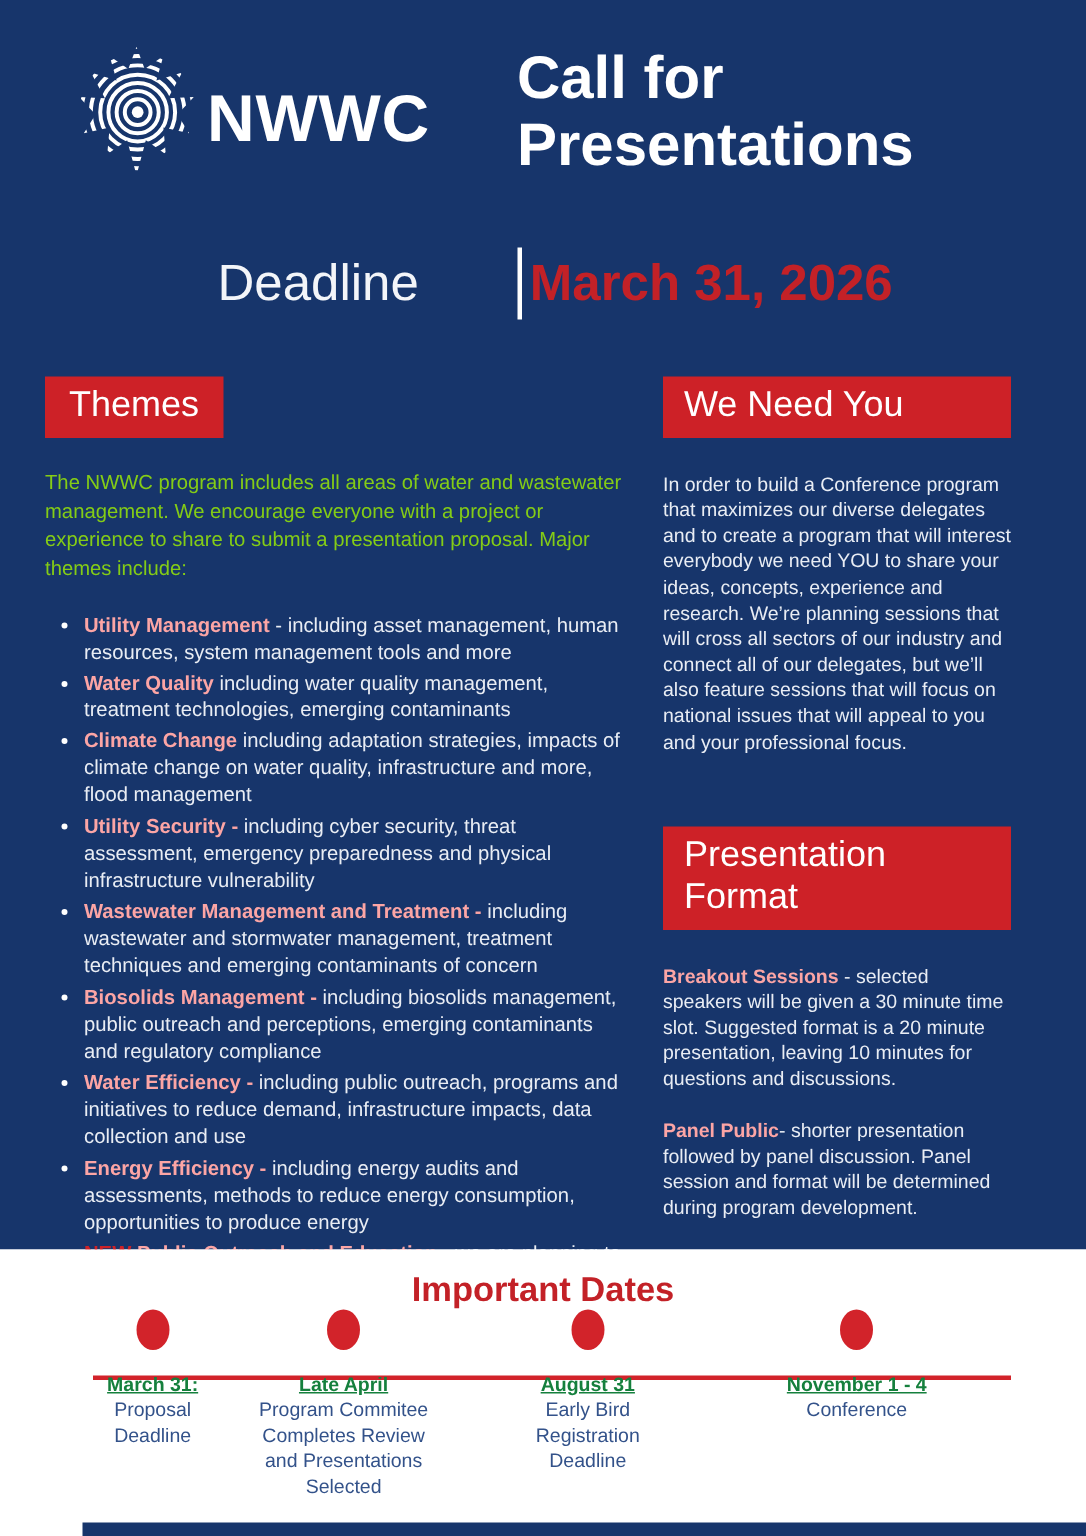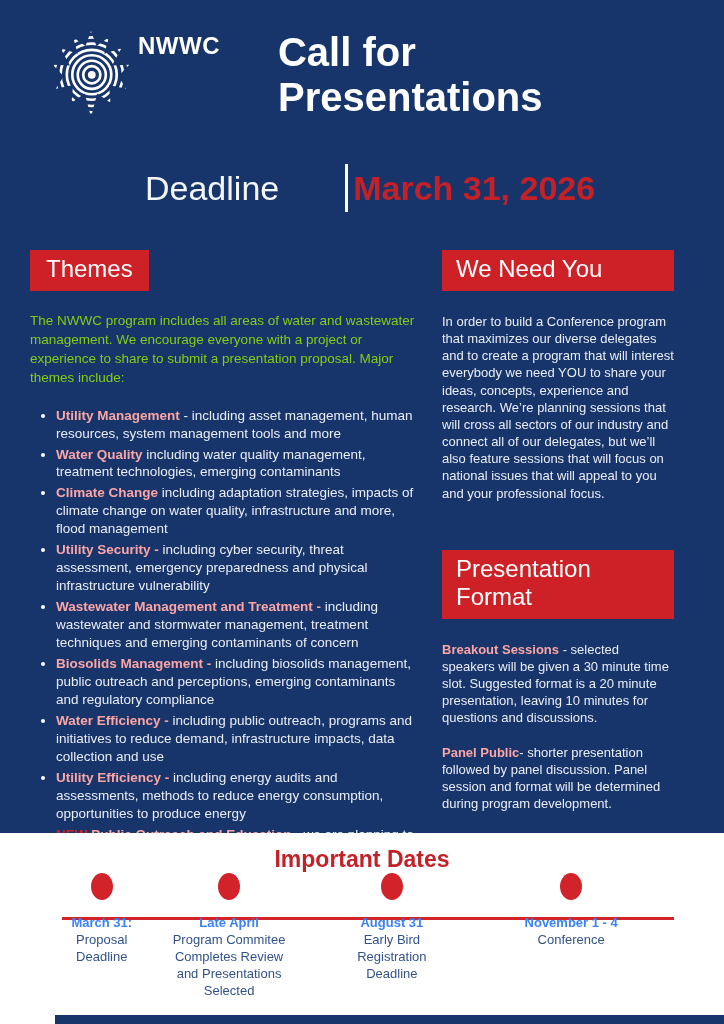--- a/index.html
+++ b/index.html
@@ -15,21 +15,21 @@
   .hero {
     background:#17356b;
     color:#ffffff;
     height:833px;
     padding-bottom:10px;
   }
   .hero-top { display:flex; align-items:flex-start; padding:28px 40px 0 52px; }
   .brand { display:flex; align-items:flex-start; gap:4px; }
   .brand-logo { flex:0 0 auto; margin-top:2px; }
   .brand-text { margin-left:4px; margin-top:6px; }
-  .brand-name { font-size:24px; font-weight:700; letter-spacing:0.5px; line-height:1.0; }
+  .brand-name { font-size:44px; font-weight:700; letter-spacing:0.5px; line-height:1.0;margin-top:24px; }
   .brand-year { font-size:34px; font-weight:400; line-height:1.05; letter-spacing:1px; }
   .main-title {
     font-size:40px; font-weight:700; line-height:1.12;
     margin-left:58px; margin-top:2px;
   }
   .deadline-row { display:flex; align-items:center; margin-top:40px; height:52px; }
   .deadline-label { font-size:34px; font-weight:400; margin-left:145px; color:#f3f5f9; }
   .deadline-divider { width:3px; height:48px; background:#ffffff; margin-left:66px; }
   .deadline-date { font-size:34px; font-weight:700; margin-left:5px; }
 
@@ -68,21 +68,21 @@
   .dates-section { background:#ffffff; height:222px; position:relative; }
   .dates-title {
     text-align:center; color:#c32127;
     font-size:23px; font-weight:700;
     padding-top:13px;
   }
   .timeline { position:relative; margin:0 50px 0 62px; height:130px; }
   .tl-line { position:absolute; top:44px; left:0; width:100%; height:3px; background:#d2232a; }
   .tl-item { position:absolute; top:31px; width:160px; transform:translateX(-50%); text-align:center; }
   .tl-dot { width:22px; height:27px; border-radius:50%; background:#d2232a; margin:0 auto; }
-  .tl-title { margin-top:11px; font-size:13px; font-weight:700; color:#3b82f6; line-height:1.3; }
+  .tl-title { margin-top:11px; font-size:13px; font-weight:700; color:#15803d; line-height:1.3;text-decoration:underline; }
   .tl-desc { font-size:13px; color:#33528a; line-height:1.3; white-space:pre-line; }
 
   .bottom-bar { position:absolute; bottom:0; left:55px; right:0; height:9px; background:#17356b; }
 </style>
 </head>
 <body>
 
 <div class="hero">
   <div class="hero-top">
     <div class="brand">
@@ -124,21 +124,21 @@
       <span class="badge">Themes</span>
       <p class="intro">The NWWC program includes all areas of water and wastewater management. We encourage everyone with a project or experience to share to submit a presentation proposal. Major themes include:</p>
       <ul class="themes-list">
         <li><span class="bold-lead">Utility Management</span><span> - including asset management, human resources, system management tools and more</span></li>
         <li><span class="bold-lead">Water Quality</span><span> including water quality management, treatment technologies, emerging contaminants</span></li>
         <li><span class="bold-lead">Climate Change</span><span> including adaptation strategies, impacts of climate change on water quality, infrastructure and more, flood management</span></li>
         <li><span class="bold-lead">Utility Security -</span><span> including cyber security, threat assessment, emergency preparedness and physical infrastructure vulnerability</span></li>
         <li><span class="bold-lead">Wastewater Management and Treatment -</span><span> including wastewater and stormwater management, treatment techniques and emerging contaminants of concern</span></li>
         <li><span class="bold-lead">Biosolids Management -</span><span> including biosolids management, public outreach and perceptions, emerging contaminants and regulatory compliance</span></li>
         <li><span class="bold-lead">Water Efficiency -</span><span> including public outreach, programs and initiatives to reduce demand, infrastructure impacts, data collection and use</span></li>
-        <li><span class="bold-lead">Utility Efficiency -</span><span> including energy audits and assessments, methods to reduce energy consumption, opportunities to produce energy</span></li>
+        <li><span class="bold-lead">Energy Efficiency -</span><span> including energy audits and assessments, methods to reduce energy consumption, opportunities to produce energy</span></li>
         <li><span class="new-tag">NEW </span><span class="bold-lead">Public Outreach and Education</span><span> - we are planning to host sessions detailing members public outreach and education programs. If you have programs or experiences to share we’d love to spotlight them in the Conference program</span></li>
       </ul>
     </div>
 
     <div class="col-right">
       <div class="badge block">We Need You</div>
       <p class="body-text">In order to build a Conference program that maximizes our diverse delegates and to create a program that will interest everybody we need YOU to share your ideas, concepts, experience and research. We’re planning sessions that will cross all sectors of our industry and connect all of our delegates, but we’ll also feature sessions that will focus on national issues that will appeal to you and your professional focus.</p>
 
       <div class="badge block second">Presentation Format</div>
       <p class="body-text"><span class="bold-lead">Breakout Sessions</span><span> - selected speakers will be given a 30 minute time slot. Suggested format is a 20 minute presentation, leaving 10 minutes for questions and discussions.</span></p>

